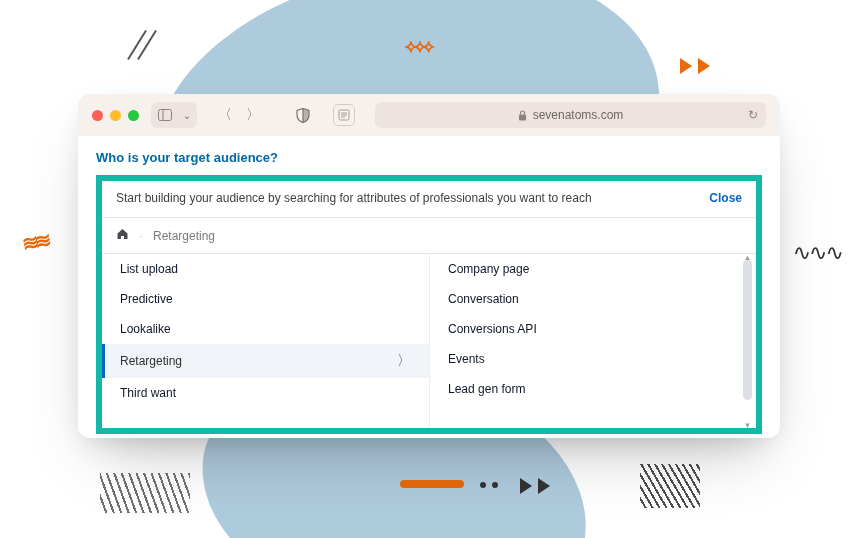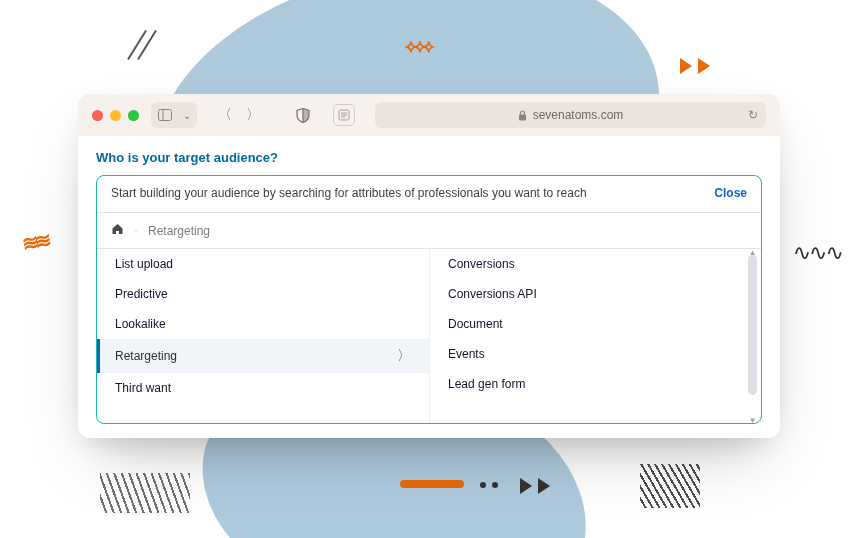--- a/index.html
+++ b/index.html
@@ -36,21 +36,21 @@
   .tbtn { width: 24px; height: 22px; border-radius: 5px; display:flex; align-items:center; justify-content:center; color:#7b7370; font-size:14px; }
   .tbtn-group { display:flex; gap:2px; background:#ede4e0; border-radius:6px; padding:2px; }
   .nav-arrows { display:flex; gap:4px; margin-left:4px; }
   .shield { margin-left: 14px; color:#7b7370; }
   .aA { width: 22px; height: 22px; border:1px solid #d4cbc7; border-radius:5px; display:flex; align-items:center; justify-content:center; color:#a69c98; font-size:11px; margin-left:6px; }
   .addr { flex:1; height: 26px; background:#ede4e0; border-radius: 6px; margin-left: 8px; display:flex; align-items:center; justify-content:center; gap:6px; color:#6f6763; font-size:12px; position:relative; }
   .addr .reload { position:absolute; right:8px; color:#8b827e; }
 
   .content { padding: 14px 18px 0; }
   .heading { font-size: 13px; font-weight: 700; color:#0369a1; margin-bottom:10px; }
-  .panel { border:1px solid #14b8a6; border-radius:8px; overflow:hidden; }
+  .panel { border:6px solid #14b8a6; border-radius:0; overflow:hidden; }
   .panel-top { display:flex; align-items:center; justify-content:space-between; padding:10px 14px 12px; border-bottom:1px solid #e4e4e7; font-size:12px; color:#3f3f42; }
   .close-link { color:#0a66c2; font-weight:700; font-size:12px; cursor:pointer; }
   .breadcrumb { display:flex; align-items:center; gap:10px; padding:10px 14px; color:#7b7b80; font-size:12px; border-bottom:1px solid #e4e4e7; }
   .breadcrumb .home-icon { color:#555; }
   .cols { display:flex; height: 174px; position:relative; }
   .col { width: 50%; overflow:hidden; }
   .col + .col { border-left:1px solid #eceff1; }
   .item { display:flex; align-items:center; justify-content:space-between; padding:8px 18px; font-size:12px; color:#0f172a; cursor:pointer; }
   .item.selected { background:#f1f4f8; color:#2f2f33; position:relative; }
   .item.selected::before { content:""; position:absolute; left:0; top:0; bottom:0; width:3px; background:#0a66c2; }
@@ -161,27 +161,27 @@
             <div class="item selected">
               <span>Retargeting</span>
               <span class="chev">〉</span>
             </div>
             <div class="item">
               <span>Third want</span>
             </div>
           </div>
         <div class="col" id="col-right">
             <div class="item">
-              <span>Conversions</span>
+              <span>Company page</span>
+            </div>
+            <div class="item">
+              <span>Conversation</span>
             </div>
             <div class="item">
               <span>Conversions API</span>
-            </div>
-            <div class="item">
-              <span>Document</span>
             </div>
             <div class="item">
               <span>Events</span>
             </div>
             <div class="item">
               <span>Lead gen form</span>
             </div>
           </div>
         <div class="scroll-track">
           <div class="scroll-arrow up">▴</div>

